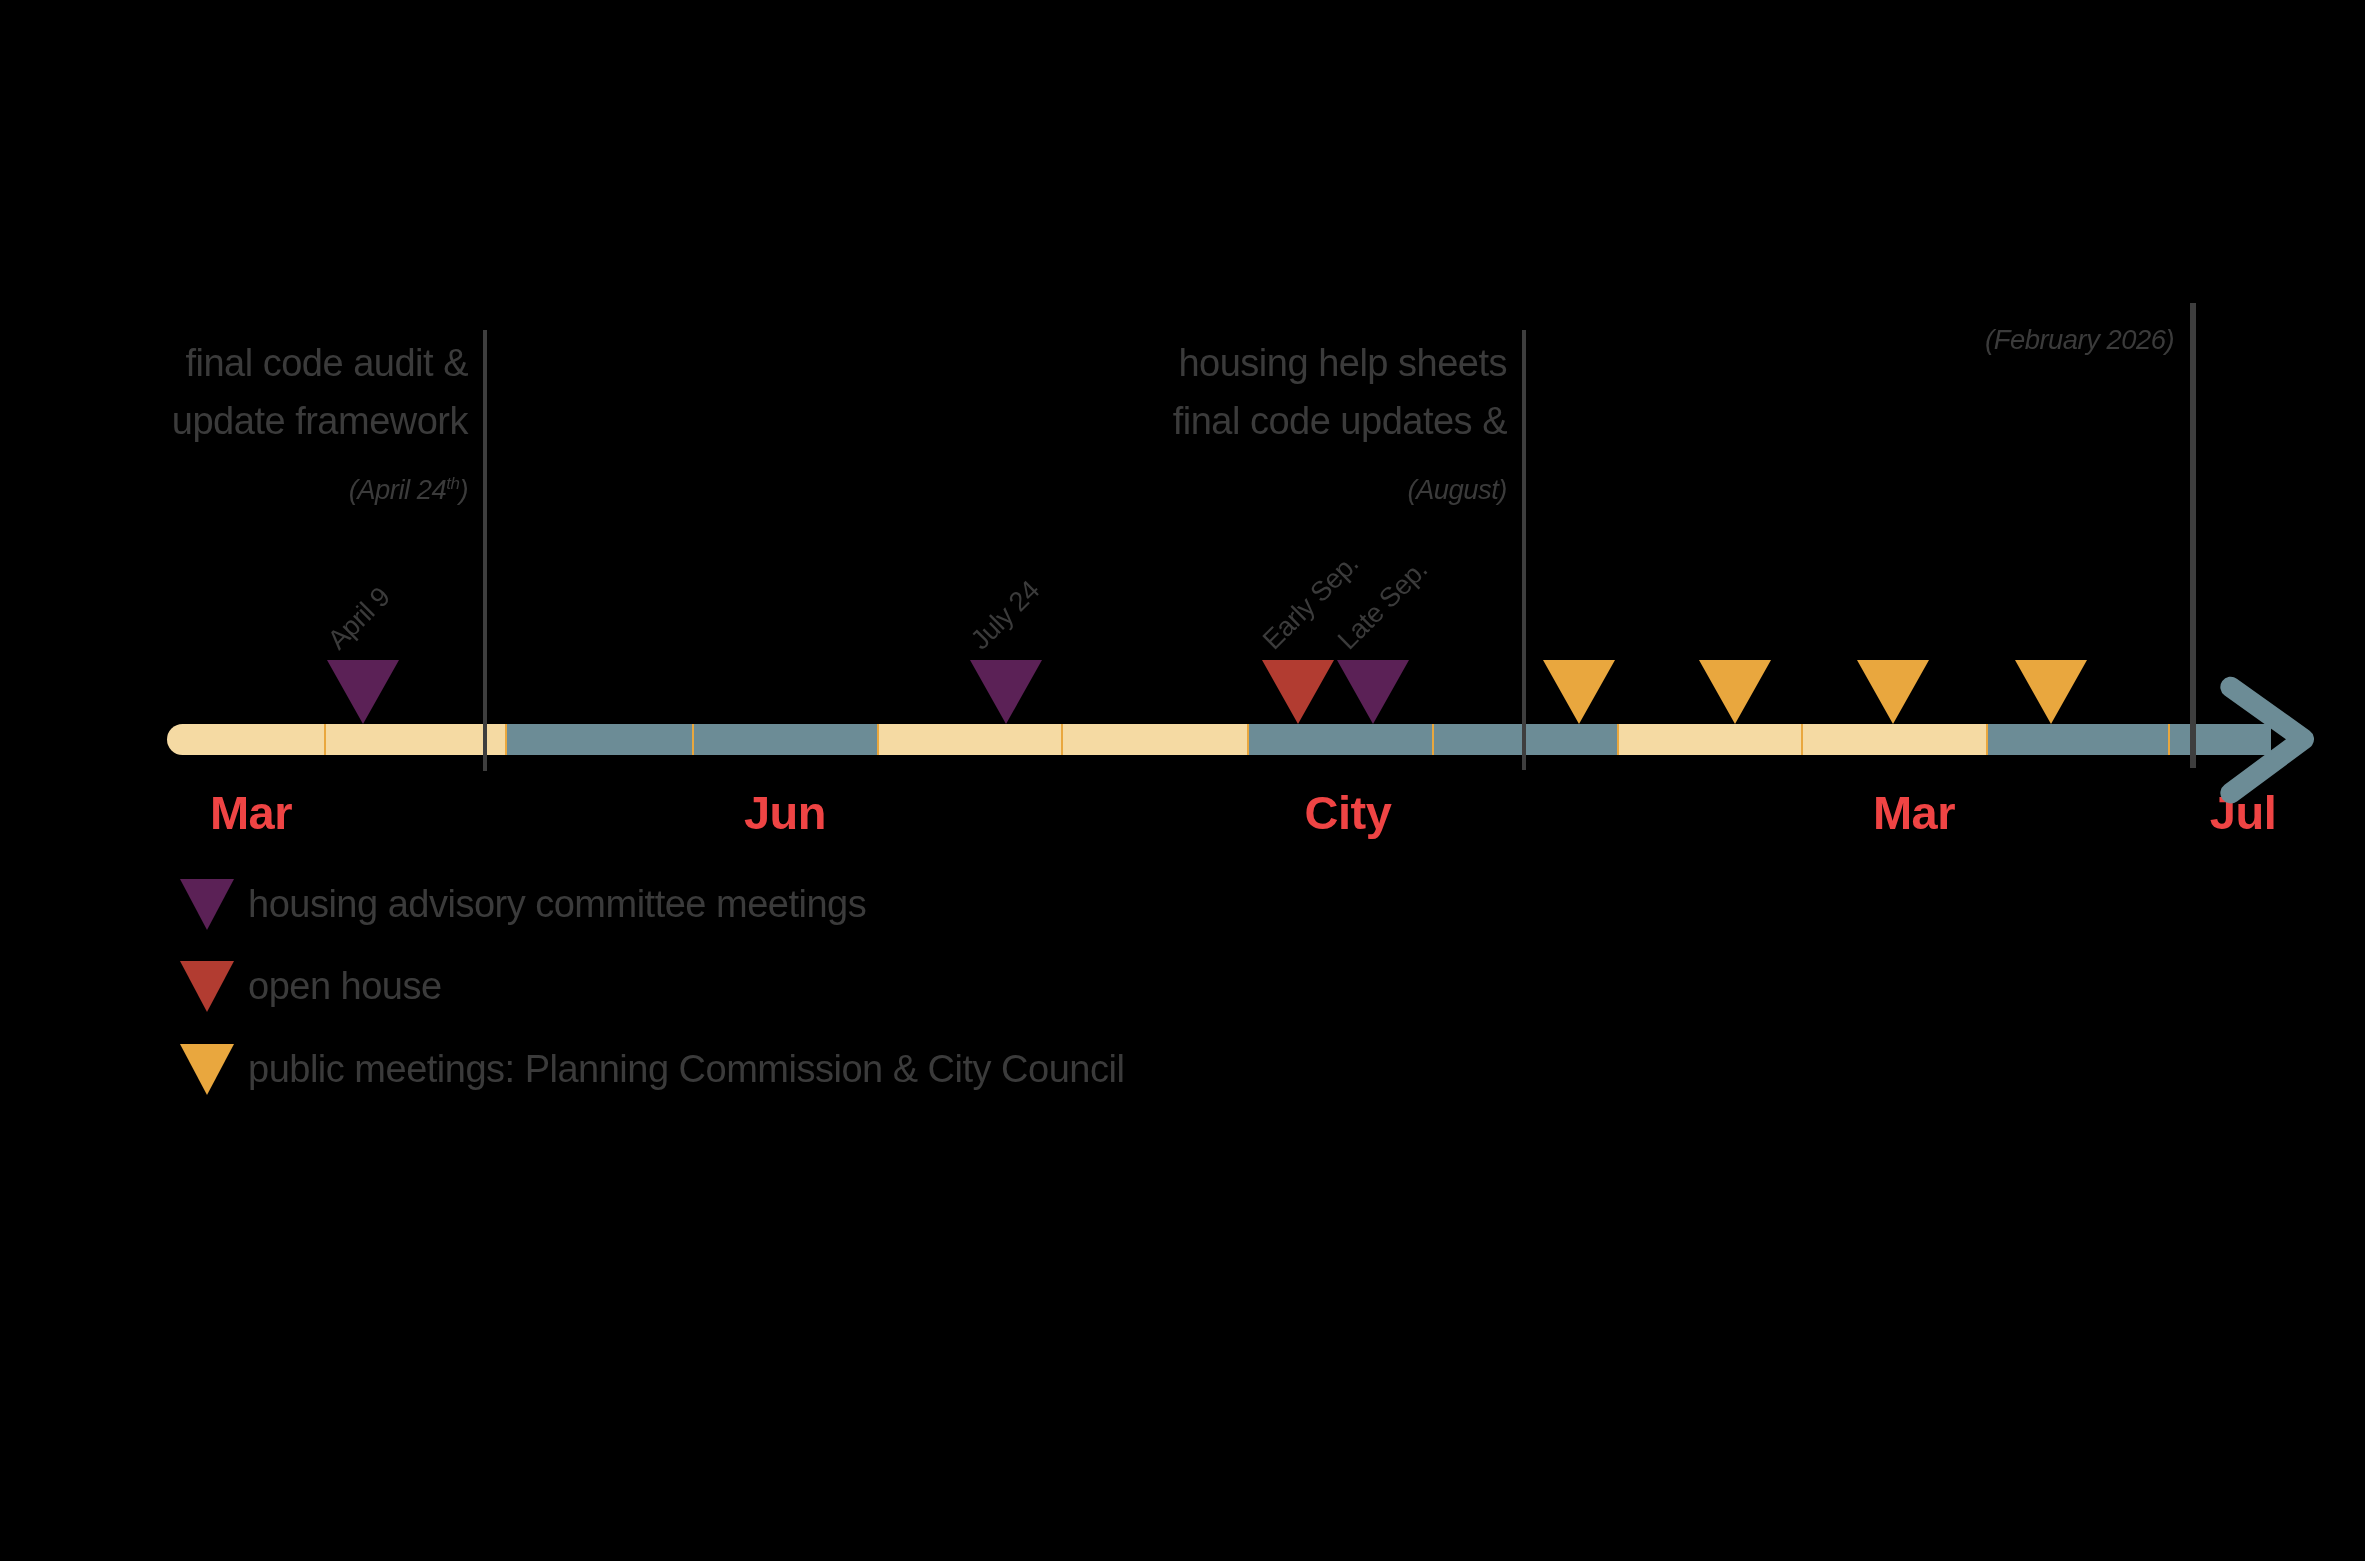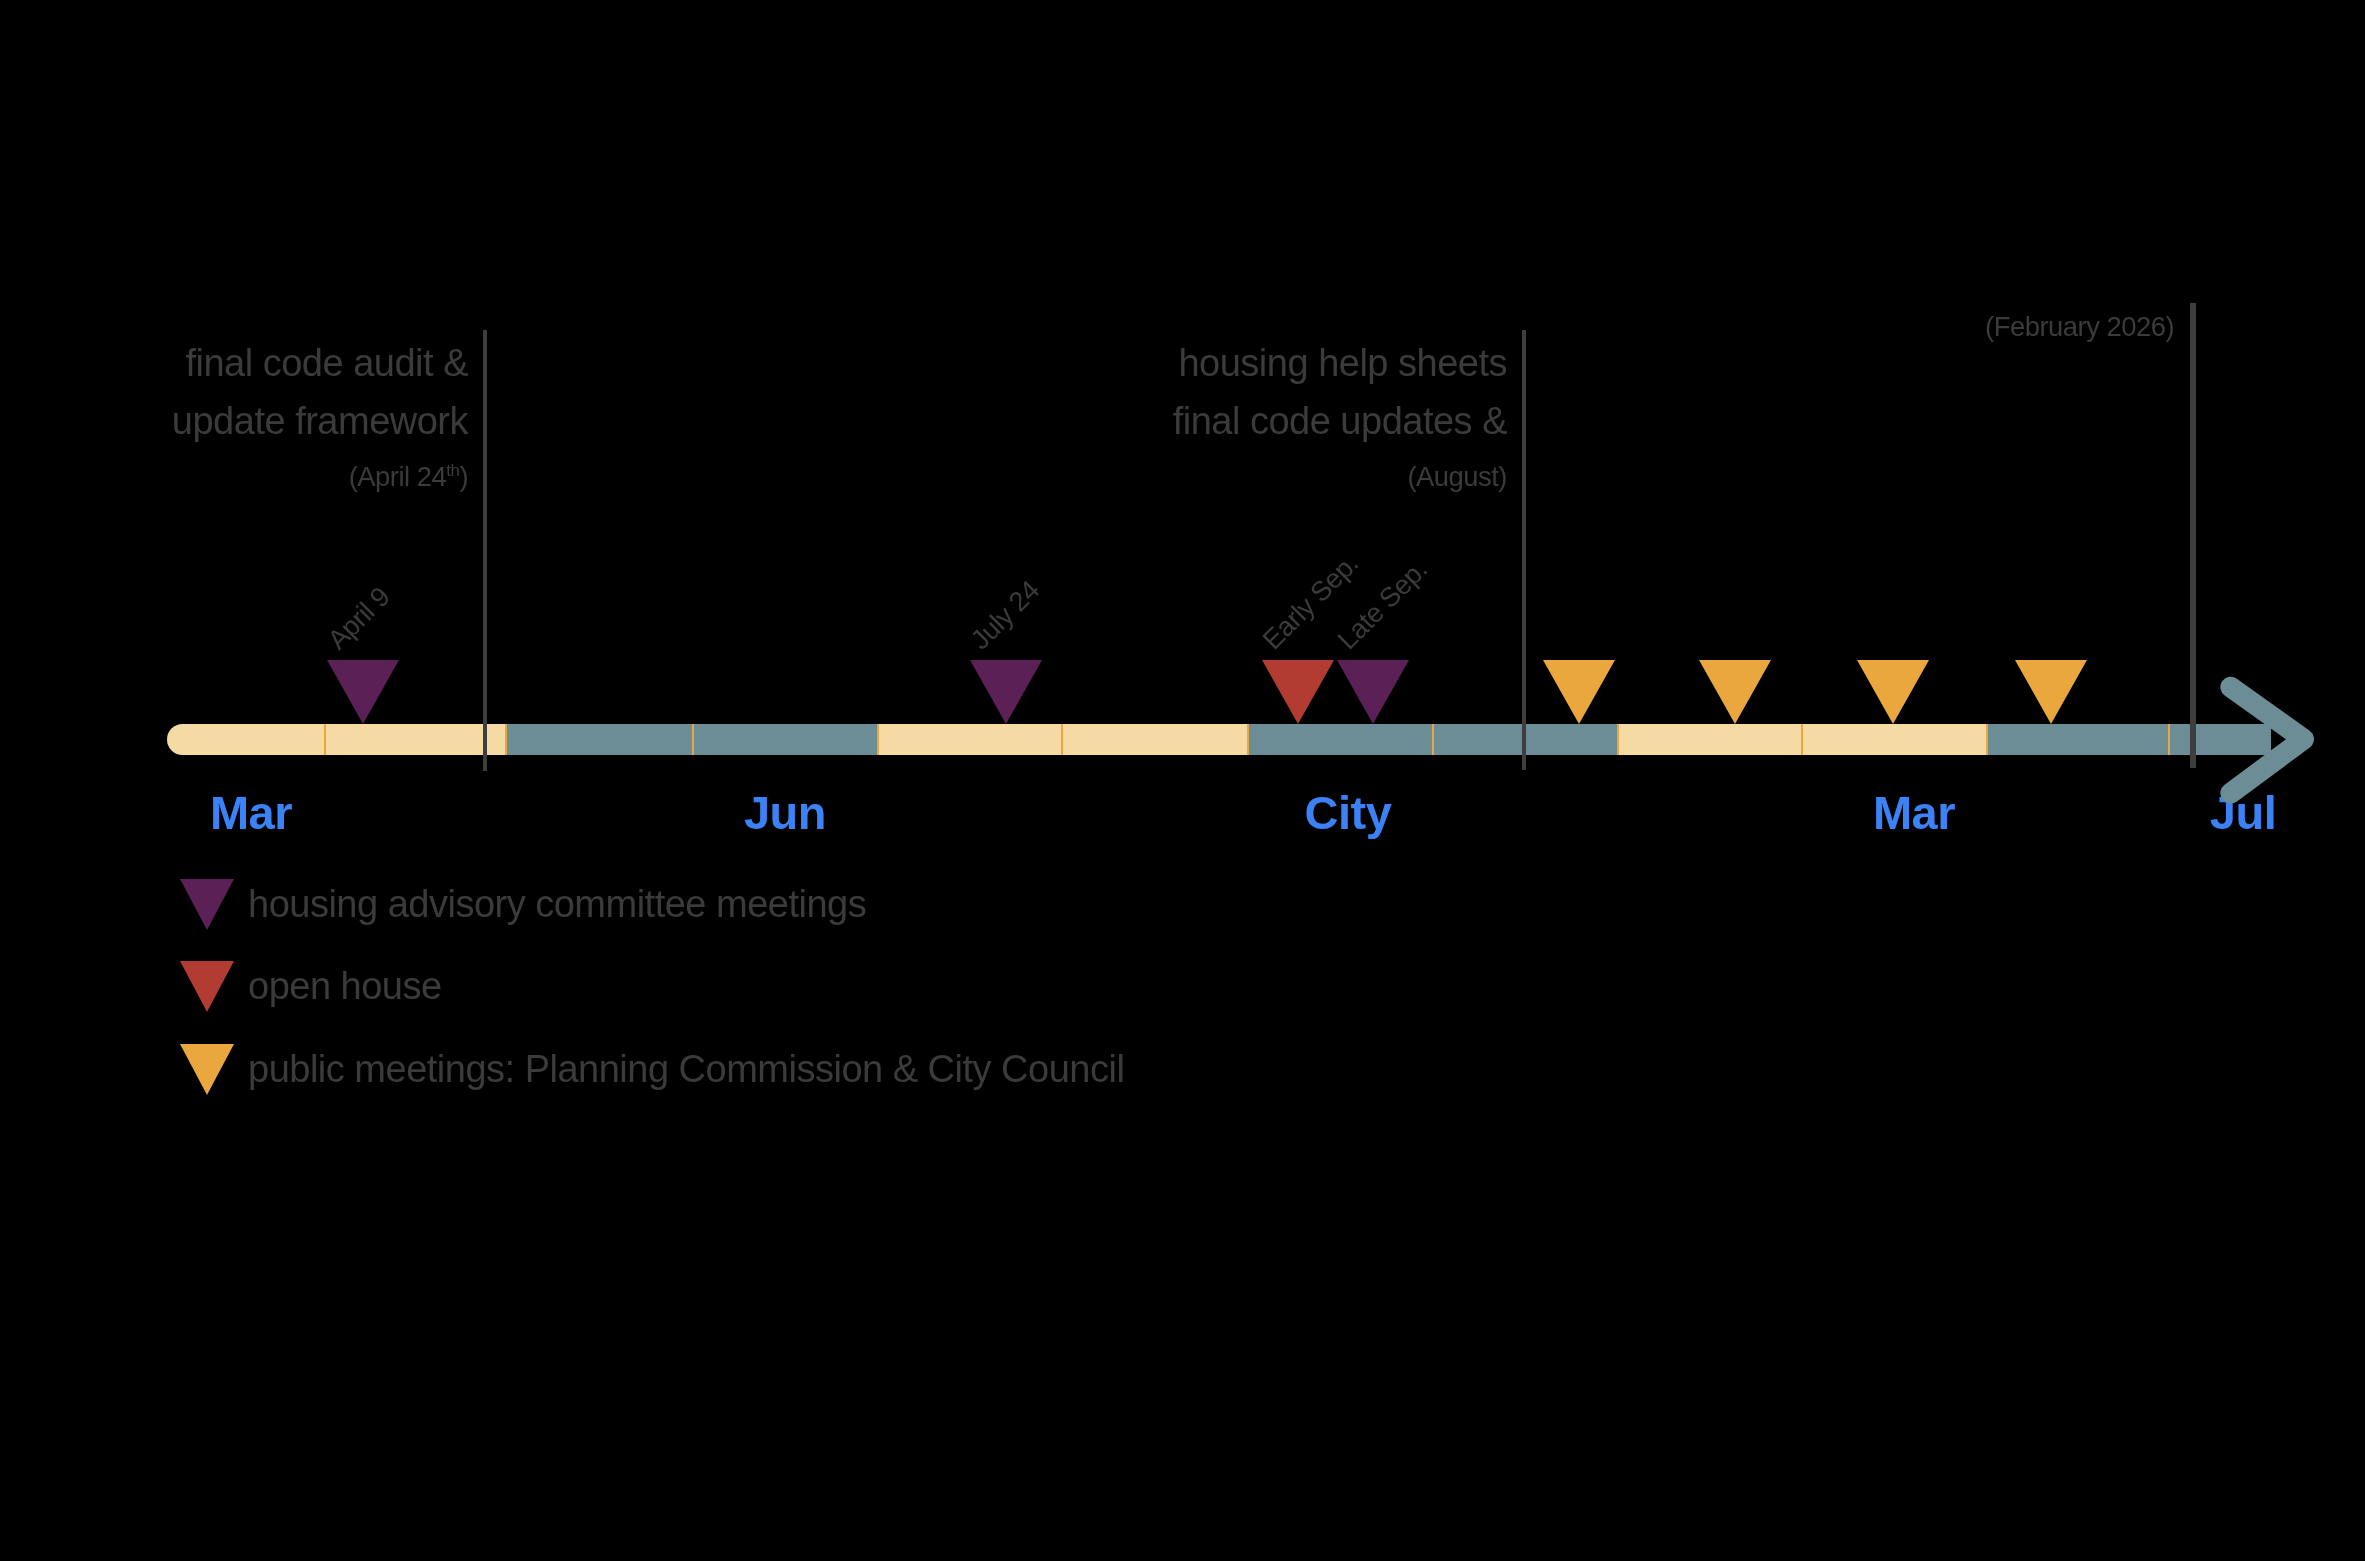--- a/index.html
+++ b/index.html
@@ -21,26 +21,26 @@
   
   .vline{position:absolute;left:var(--x);top:var(--top);
          width:var(--w);height:calc(var(--bottom) - var(--top));
          background:#3E3E3E;z-index:4;}
 
   
   .ann{position:absolute;width:804px;text-align:right;
        right:calc(2413px - var(--right));top:var(--top);
        color:#3B3B3B;letter-spacing:-0.5px;}
   .ann .ann-line{font-size:38px;line-height:58px;white-space:nowrap;}
-  .ann .ann-date{font-size:27.4px;line-height:38px;margin-top:8px;white-space:nowrap;}
+  .ann .ann-date{font-size:27.4px;line-height:38px;margin-top:21px;white-space:nowrap;font-style:italic;}
   .ann .ann-date sup{font-size:0.62em;vertical-align:super;line-height:0;}
 
   
   .month{position:absolute;top:789px;left:var(--x);transform:translateX(-50%);
-         font-size:47px;font-weight:bold;line-height:47px;color:#3b82f6;
+         font-size:47px;font-weight:bold;line-height:47px;color:#ef4444;
          letter-spacing:-0.5px;white-space:nowrap;}
 
   
   .milestone{position:absolute;left:var(--x);top:660px;width:0;height:0;}
   .tri-down{position:absolute;left:-36px;top:0;width:0;height:0;
             border-left:36px solid transparent;border-right:36px solid transparent;
             border-top:64px solid var(--color);}
   .m-label{position:absolute;left:-19px;top:-37px;height:33px;line-height:33px;
            transform:rotate(-45deg);transform-origin:left bottom;
            font-size:27.4px;color:#3B3B3B;letter-spacing:-0.5px;white-space:nowrap;}

